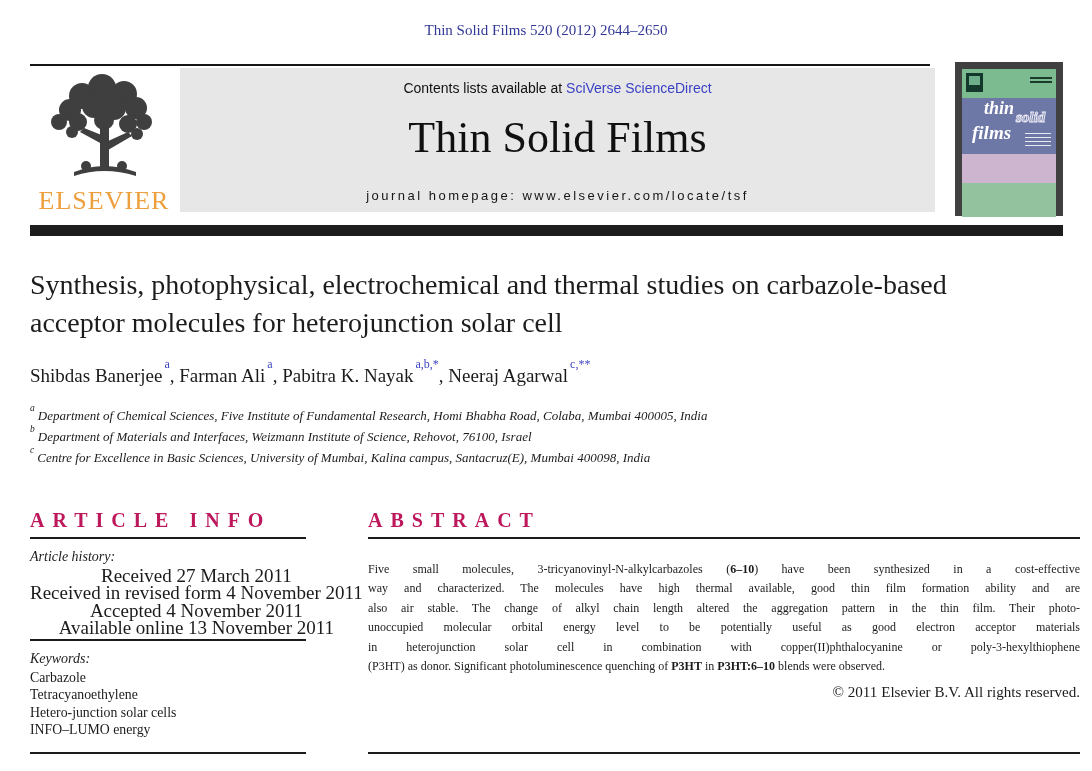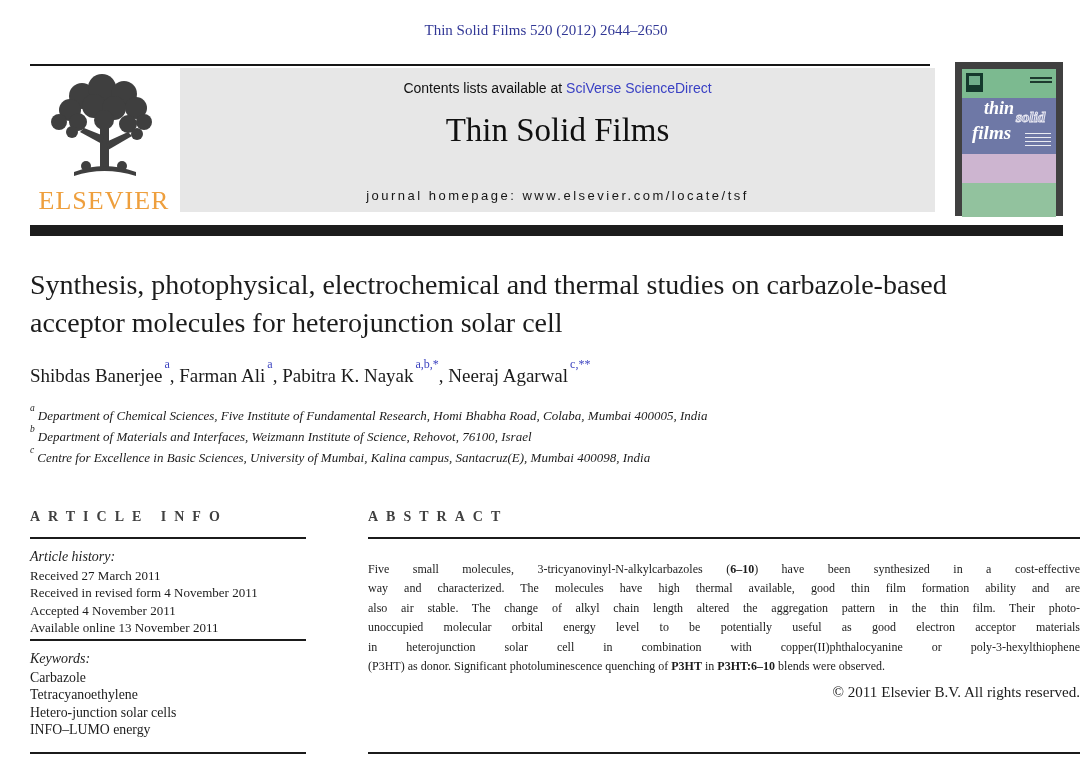--- a/index.html
+++ b/index.html
@@ -20,21 +20,21 @@
   .logo-block{position:absolute;left:30px;top:70px;width:148px;height:146px;text-align:center;}
   .tree-wrap{height:118px;}
   .elsevier-text{color:var(--orange);font-size:26px;letter-spacing:1px;line-height:1;}
 
   
   .header-box{position:absolute;left:180px;top:68px;width:755px;height:144px;background:var(--graybox);}
   .contents-line{position:absolute;top:12px;left:0;width:100%;text-align:center;
                  font-family:"Liberation Sans",sans-serif;font-size:14px;color:#111;}
   .contents-link{color:var(--link);text-decoration:none;}
   .journal-title{position:absolute;top:44px;left:0;width:100%;text-align:center;
-                 font-size:33px;color:#101010;}
+                 font-size:44px;color:#101010;}
   .homepage-line{position:absolute;top:120px;left:0;width:100%;text-align:center;
                  font-family:"Liberation Sans",sans-serif;font-size:13px;letter-spacing:2.5px;color:#161616;}
 
   
   .cover{position:absolute;left:955px;top:62px;width:108px;height:154px;background:var(--cover-blue);
          border:7px solid #404040;box-sizing:border-box;}
   .cover-top{position:absolute;left:0;top:0;width:100%;height:29px;background:var(--cover-band);}
   .cover-logo{position:absolute;left:4px;top:4px;width:17px;height:19px;background:#14392c;}
   .cover-logo::after{content:"";position:absolute;left:3px;top:3px;width:11px;height:9px;background:#6fae8a;}
   .cover-toplines span{display:block;width:22px;height:2px;background:#1d3a2e;margin:2px 0;}
@@ -53,29 +53,29 @@
   .black-bar{position:absolute;left:30px;top:225px;width:1033px;height:11px;background:#1d1d1d;}
 
   .title{position:absolute;left:30px;top:266px;width:1045px;font-size:28px;line-height:38px;color:#1c1c1c;}
 
   .authors{position:absolute;left:30px;top:364px;font-size:19px;}
   .auth-sup{color:var(--sup);font-size:12px;position:relative;top:-7px;margin-left:2px;}
 
   .affiliations{position:absolute;left:30px;top:404px;font-size:13px;font-style:italic;line-height:17.5px;}
   .aff-sup{font-size:9.5px;position:relative;top:-4px;margin-right:3px;}
 
-  .sec-heading{position:absolute;top:509px;font-size:14px;letter-spacing:8px;font-weight:bold;color:#404040;}
+  .sec-heading{position:absolute;top:509px;font-size:20px;letter-spacing:8px;font-weight:bold;color:#be185d;}
   .h-left{left:30px;} .h-right{left:368px;}
 
   .rule{position:absolute;height:2px;background:#1b1b1b;}
   .rl{left:30px;width:276px;} .rr{left:368px;width:712px;}
   .r1{top:537px;} .r2{top:639px;} .r3{top:752px;}
 
   .history-label{position:absolute;left:30px;top:549px;font-style:italic;font-size:14px;}
-  .history-list{position:absolute;left:30px;top:567px;font-size:13px;line-height:17.3px;}
+  .history-list{position:absolute;left:30px;top:567px;font-size:19px;line-height:17.3px;text-align:center;}
   .keywords-label{position:absolute;left:30px;top:651px;font-style:italic;font-size:14px;}
   .keywords-list{position:absolute;left:30px;top:669px;font-size:13.8px;line-height:17.3px;}
 
   .abstract-text{position:absolute;left:368px;top:560px;width:712px;font-size:12px;line-height:19.4px;}
   .abs-line{text-align:justify;text-align-last:justify;}
   .abs-line.last{text-align-last:left;}
   .abs-line .b{font-weight:bold;}
   .copyright{position:absolute;left:368px;top:684px;width:712px;text-align:right;font-size:15.1px;}
 </style>
 </head>

